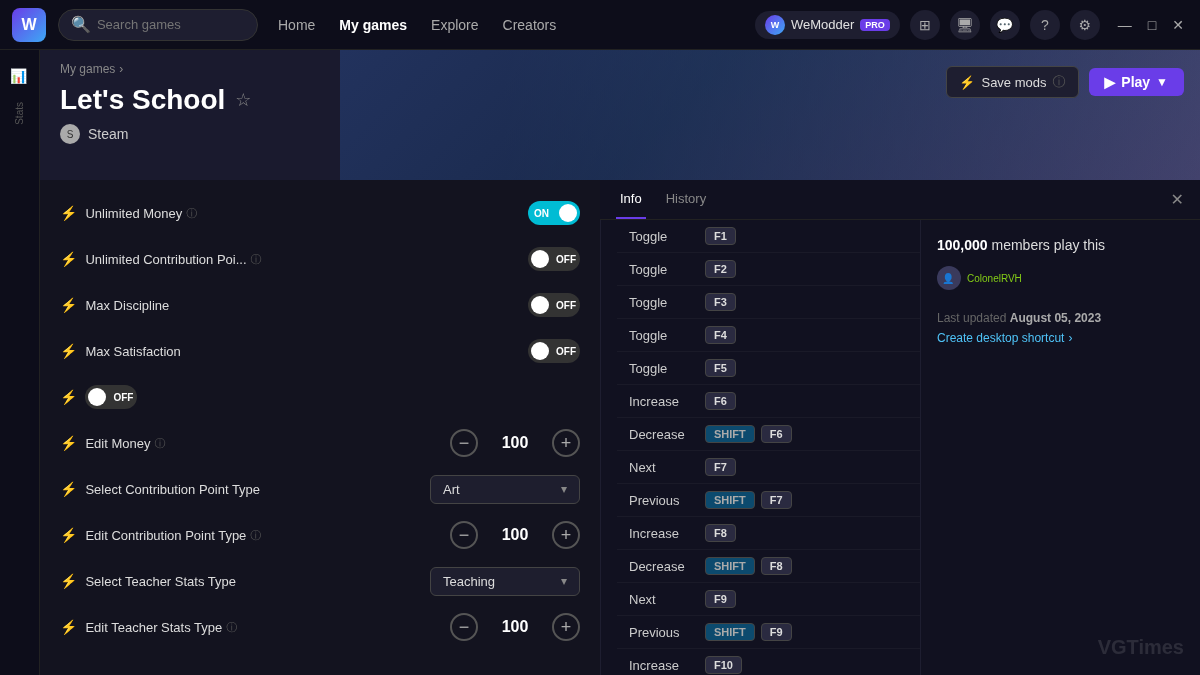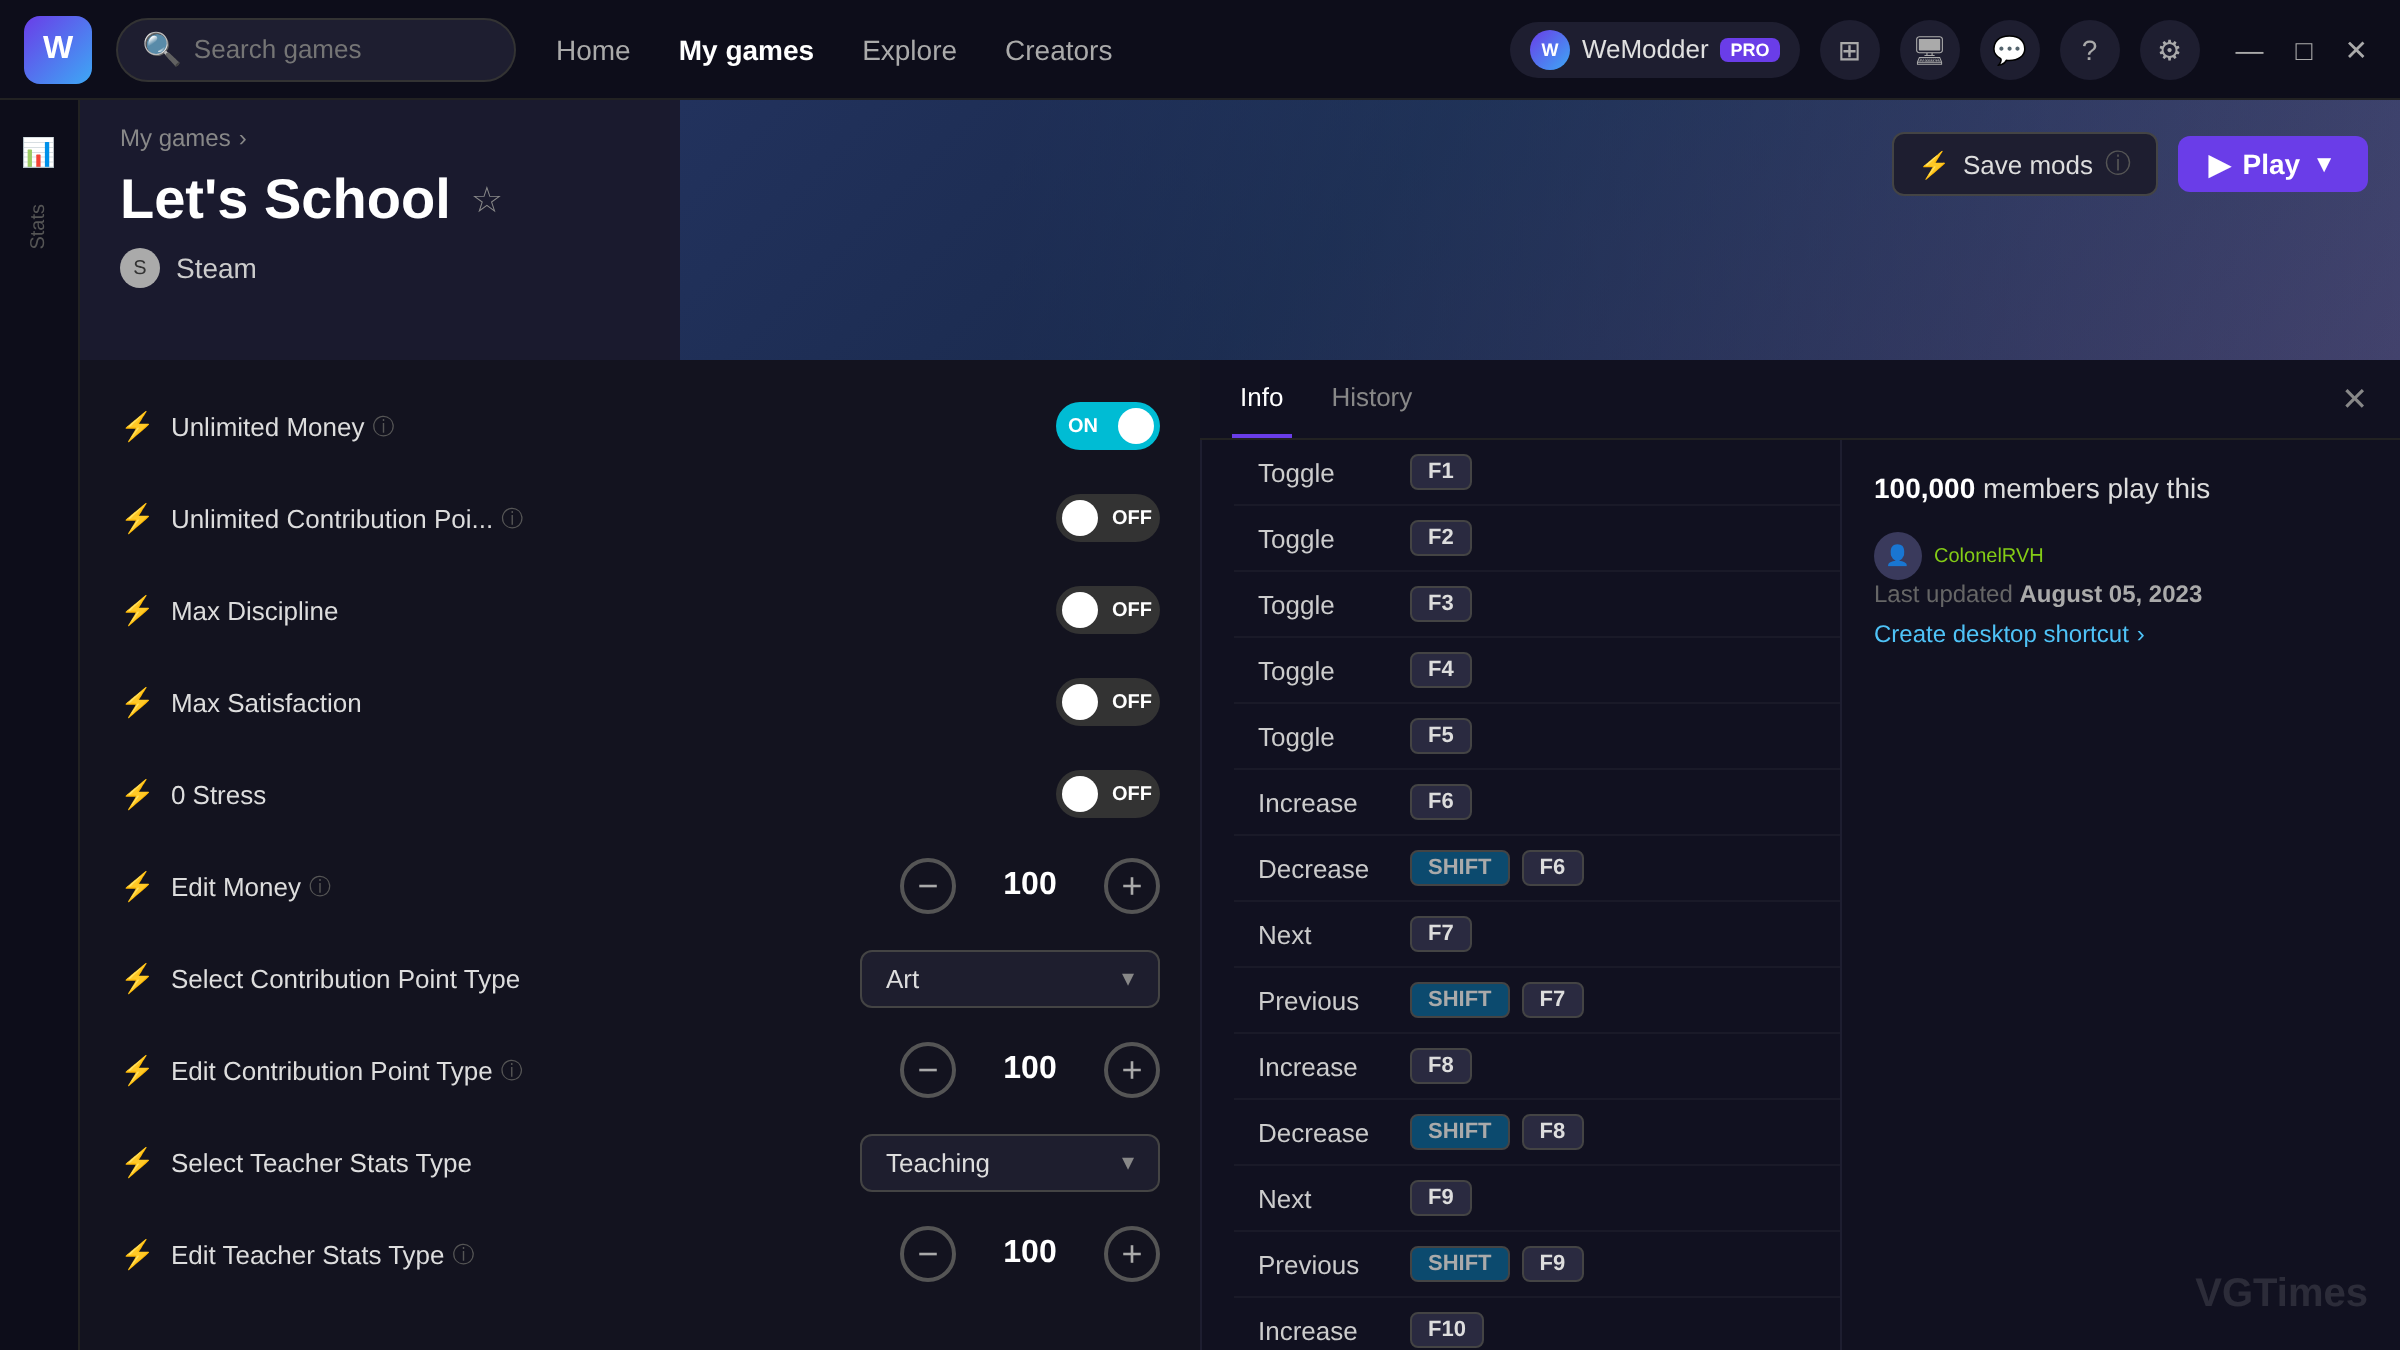--- a/index.html
+++ b/index.html
@@ -325,21 +325,21 @@
       display: flex; align-items: center; gap: 6px;
       margin-top: 8px;
     }
     .user-avatar {
       width: 24px; height: 24px; border-radius: 50%;
       background: #3a3a5c;
       display: flex; align-items: center; justify-content: center;
       font-size: 10px; color: #aaa;
     }
     .username { font-size: 10px; color: #84cc16; }
-    .last-updated { font-size: 12px; color: #666; margin-top: 0; }
+    .last-updated { font-size: 12px; color: #666; margin-top: 21px; }
     .last-updated strong { color: #aaa; }
     .create-shortcut { font-size: 12px; color: #4fc3f7; cursor: pointer; margin-top: 6px; display: flex; align-items: center; gap: 4px; }
 
     
     .vgtimes {
       position: absolute;
       bottom: 16px; right: 16px;
       font-size: 20px; font-weight: 700;
       color: rgba(200,200,200,0.15);
       pointer-events: none;
@@ -467,21 +467,20 @@
           <span class="mod-bolt">⚡</span>
           <span class="mod-label">Max Satisfaction</span>
           <button class="toggle-btn toggle-off">
             <div class="toggle-thumb"></div>
             <span class="toggle-label">OFF</span>
           </button>
         </div>
 
         <div class="mod-row">
           <span class="mod-bolt">⚡</span>
-          <span class="mod-label">0 Stress</span>
           <button class="toggle-btn toggle-off">
             <div class="toggle-thumb"></div>
             <span class="toggle-label">OFF</span>
           </button>
         </div>
 
         <div class="mod-row">
           <span class="mod-bolt">⚡</span>
           <span class="mod-label">
             <span>Edit Money</span>

